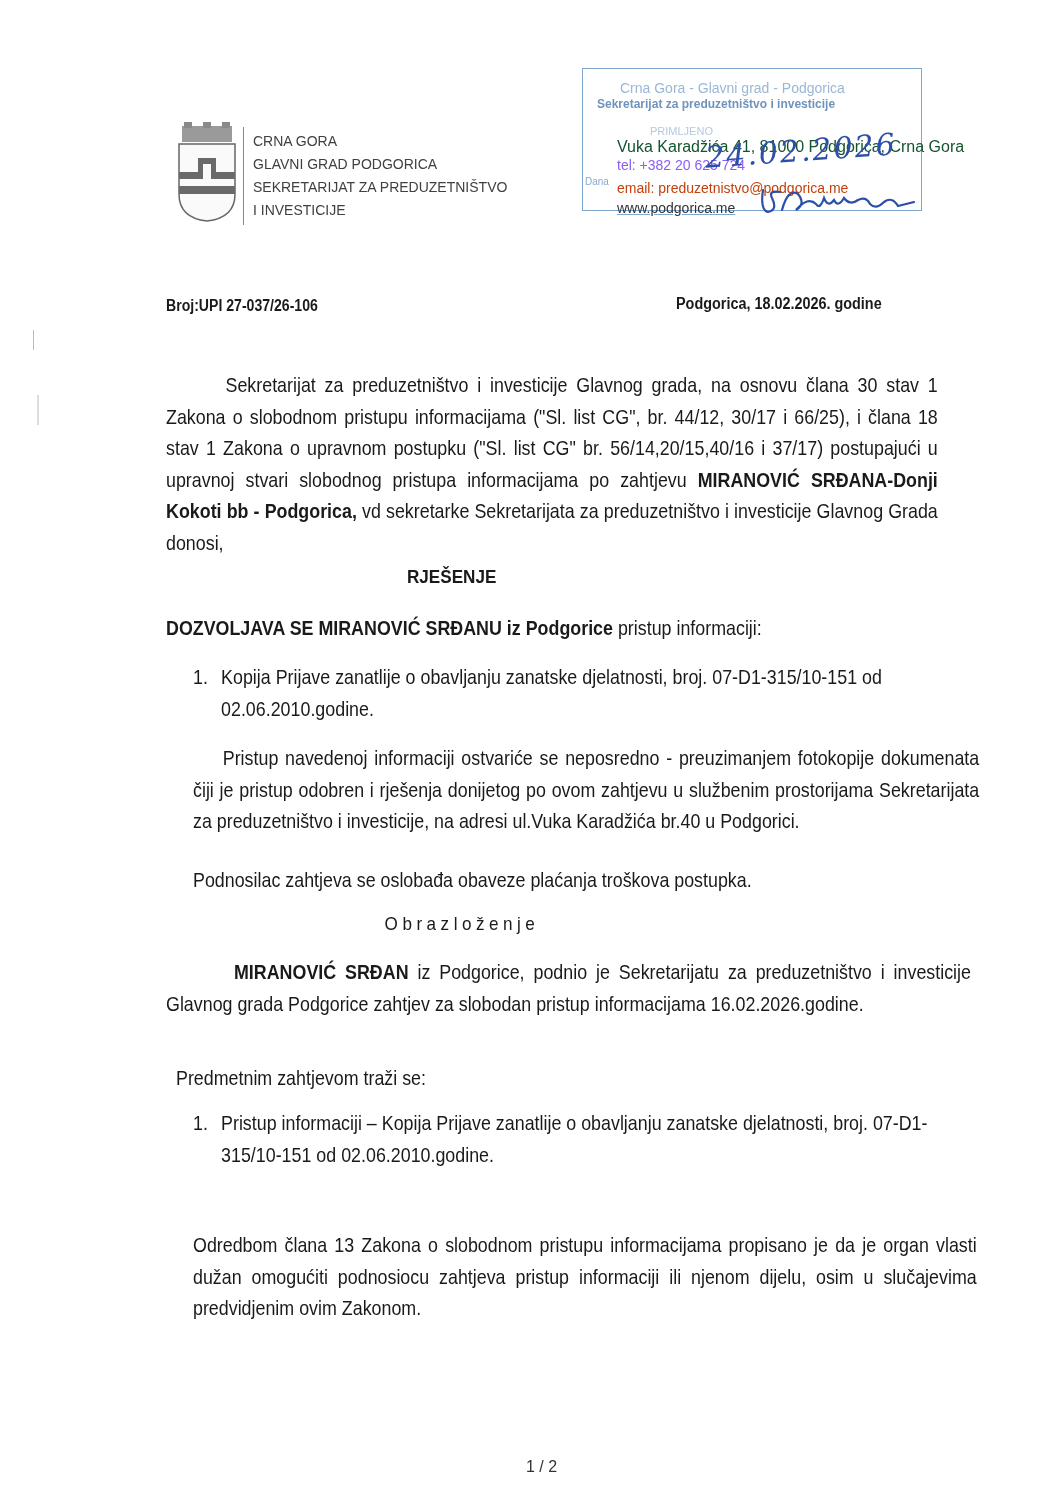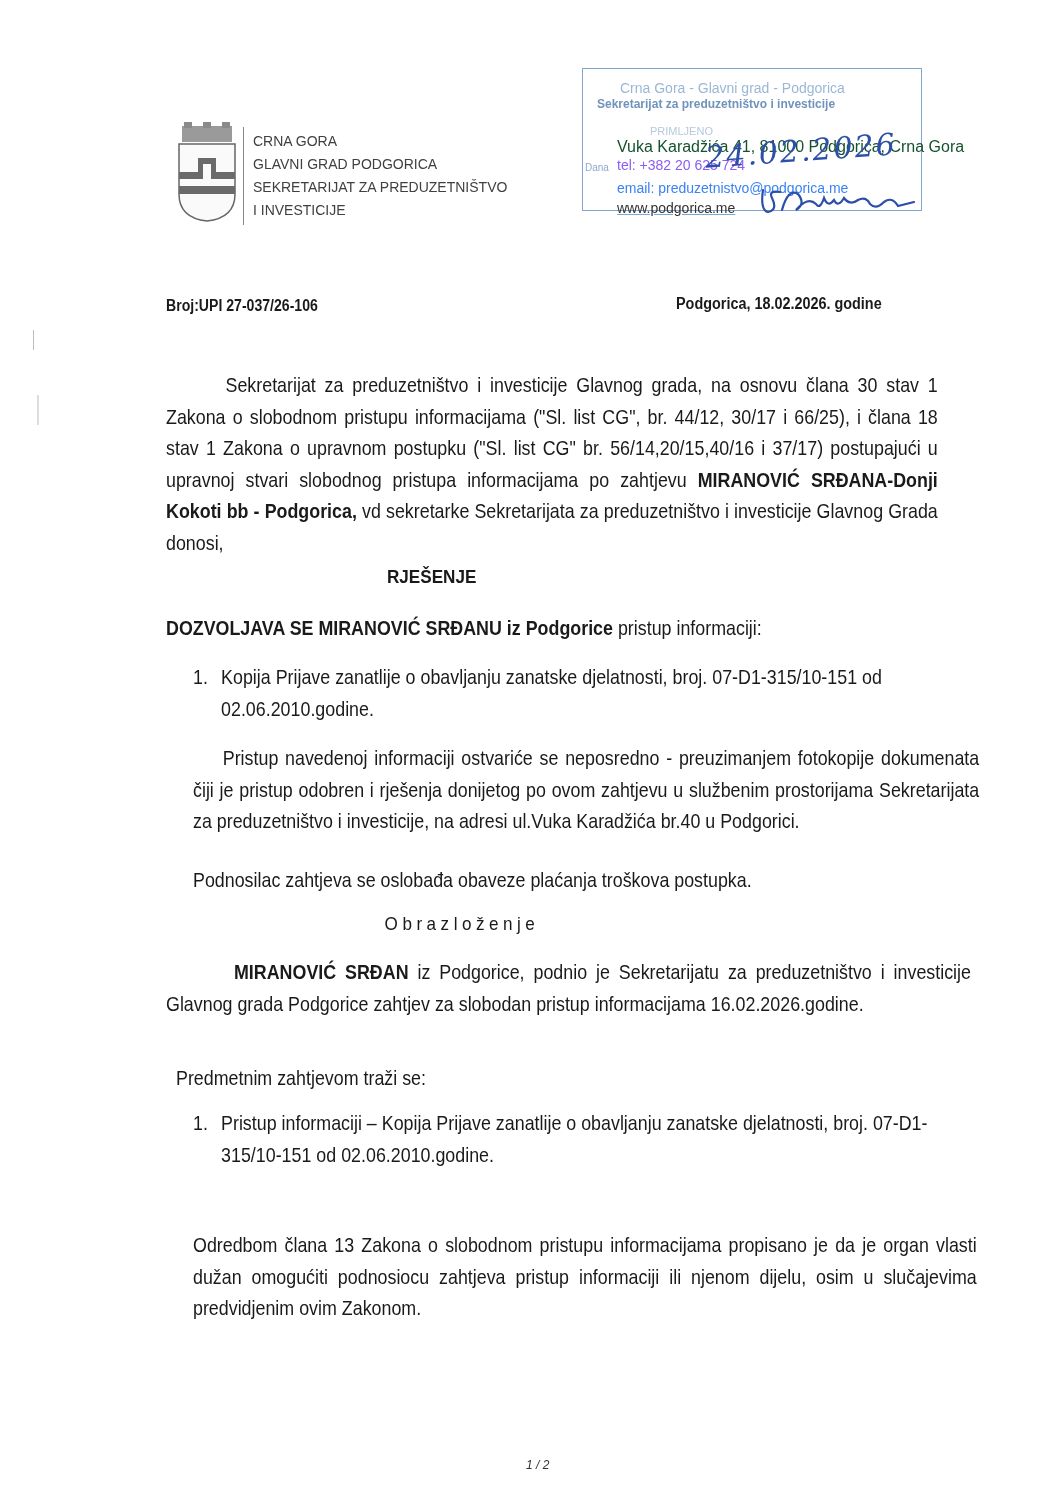--- a/index.html
+++ b/index.html
@@ -16,48 +16,48 @@
   
   .stamp {
     left: 582px; top: 68px; width: 340px; height: 143px;
     border: 1.5px solid #7fa6cf; box-sizing: border-box;
   }
   .stamp-t1 { left: 620px; top: 80px; font-size: 14px; color: #9bb7d6; }
   .stamp-t2 { left: 597px; top: 97px; font-size: 12px; color: #6f93bb; font-weight: bold; font-family: Liberation Sans, sans-serif; }
   .stamp-t3 { left: 650px; top: 125px; font-size: 11px; color: #b5c9df; }
   .stamp-addr { left: 617px; top: 138px; font-size: 16px; color: #14532d; white-space: nowrap; }
   .stamp-tel { left: 617px; top: 157px; font-size: 14px; color: #8b5cf6; white-space: nowrap; }
-  .stamp-dana { left: 585px; top: 162px; font-size: 10px; color: #8aa9cc; }
-  .stamp-email { left: 617px; top: 180px; font-size: 14px; color: #3b82f6; white-space: nowrap; }
+  .stamp-dana { left: 585px; top: 176px; font-size: 10px; color: #8aa9cc; }
+  .stamp-email { left: 617px; top: 180px; font-size: 14px; color: #c2410c; white-space: nowrap; }
   .stamp-web { left: 617px; top: 200px; font-size: 14px; color: #333; white-space: nowrap; text-decoration: underline; text-decoration-color: #7fa6cf; }
   .hand-date { left: 705px; top: 133px; font-size: 30px; color: #2c4fa8; font-family: "DejaVu Serif", serif; font-style: italic; letter-spacing: 2px; transform: rotate(-4deg); }
   .signature { left: 758px; top: 180px; width: 160px; height: 40px; }
   .ref-line { left: 166px; top: 297px; font-size: 16px; font-weight: bold; transform: scaleX(0.88); transform-origin: left top; }
   .date-line { left: 676px; top: 295px; font-size: 16px; font-weight: bold; transform: scaleX(0.9); transform-origin: left top; }
   .para {
     position: absolute; font-size: 21px; line-height: 31.5px; text-align: justify;
     transform: scaleX(0.85); transform-origin: left top; color: #1a1a1a;
   }
   .para b { font-weight: bold; }
   .intro { left: 166px; top: 369px; width: 908px; text-indent: 70px; text-align-last: left; }
-  .title { left: 0; width: 864px; top: 566px; text-align: center; font-size: 19px; font-weight: bold; position: absolute; }
+  .title { left: 0; width: 864px; top: 566px; text-align: center; font-size: 19px; font-weight: bold; position: absolute; padding-left: 20px; }
   .title span { display: inline-block; transform: scaleX(0.9); }
   .grant { left: 166px; top: 612px; font-size: 21px; white-space: nowrap; }
   .list1 { left: 193px; top: 661px; width: 900px; }
   .list-num { position: absolute; left: 0; top: 0; }
   .list-body { padding-left: 33px; text-align: left; }
   .access { left: 193px; top: 742px; width: 925px; text-indent: 35px; text-align-last: left; }
   .fee { left: 193px; top: 864px; font-size: 21px; white-space: nowrap; }
   .explain-title { left: 0; width: 924px; top: 913px; text-align: center; font-size: 19px; letter-spacing: 5px; position: absolute; }
   .explain-title span { display: inline-block; transform: scaleX(0.9); }
   .explain { left: 166px; top: 956px; width: 947px; text-indent: 80px; text-align-last: left; }
   .requested { left: 176px; top: 1062px; font-size: 21px; white-space: nowrap; }
   .list2 { left: 193px; top: 1107px; width: 910px; }
   .law { left: 193px; top: 1229px; width: 922px; text-align-last: left; }
-  .page-num { left: 526px; top: 1458px; font-size: 12px; font-style: italic; color: #333; }
+  .page-num { left: 526px; top: 1458px; font-size: 16px; color: #333; }
   
   .speck { position: absolute; background: #bbb; }
 </style>
 </head>
 <body>
 
 <svg class="abs crest" viewBox="0 0 62 100">
   <rect x="6" y="4" width="50" height="16" fill="#9a9a9a"></rect>
   <rect x="8" y="0" width="8" height="6" fill="#8a8a8a"></rect>
   <rect x="27" y="0" width="8" height="6" fill="#8a8a8a"></rect>

